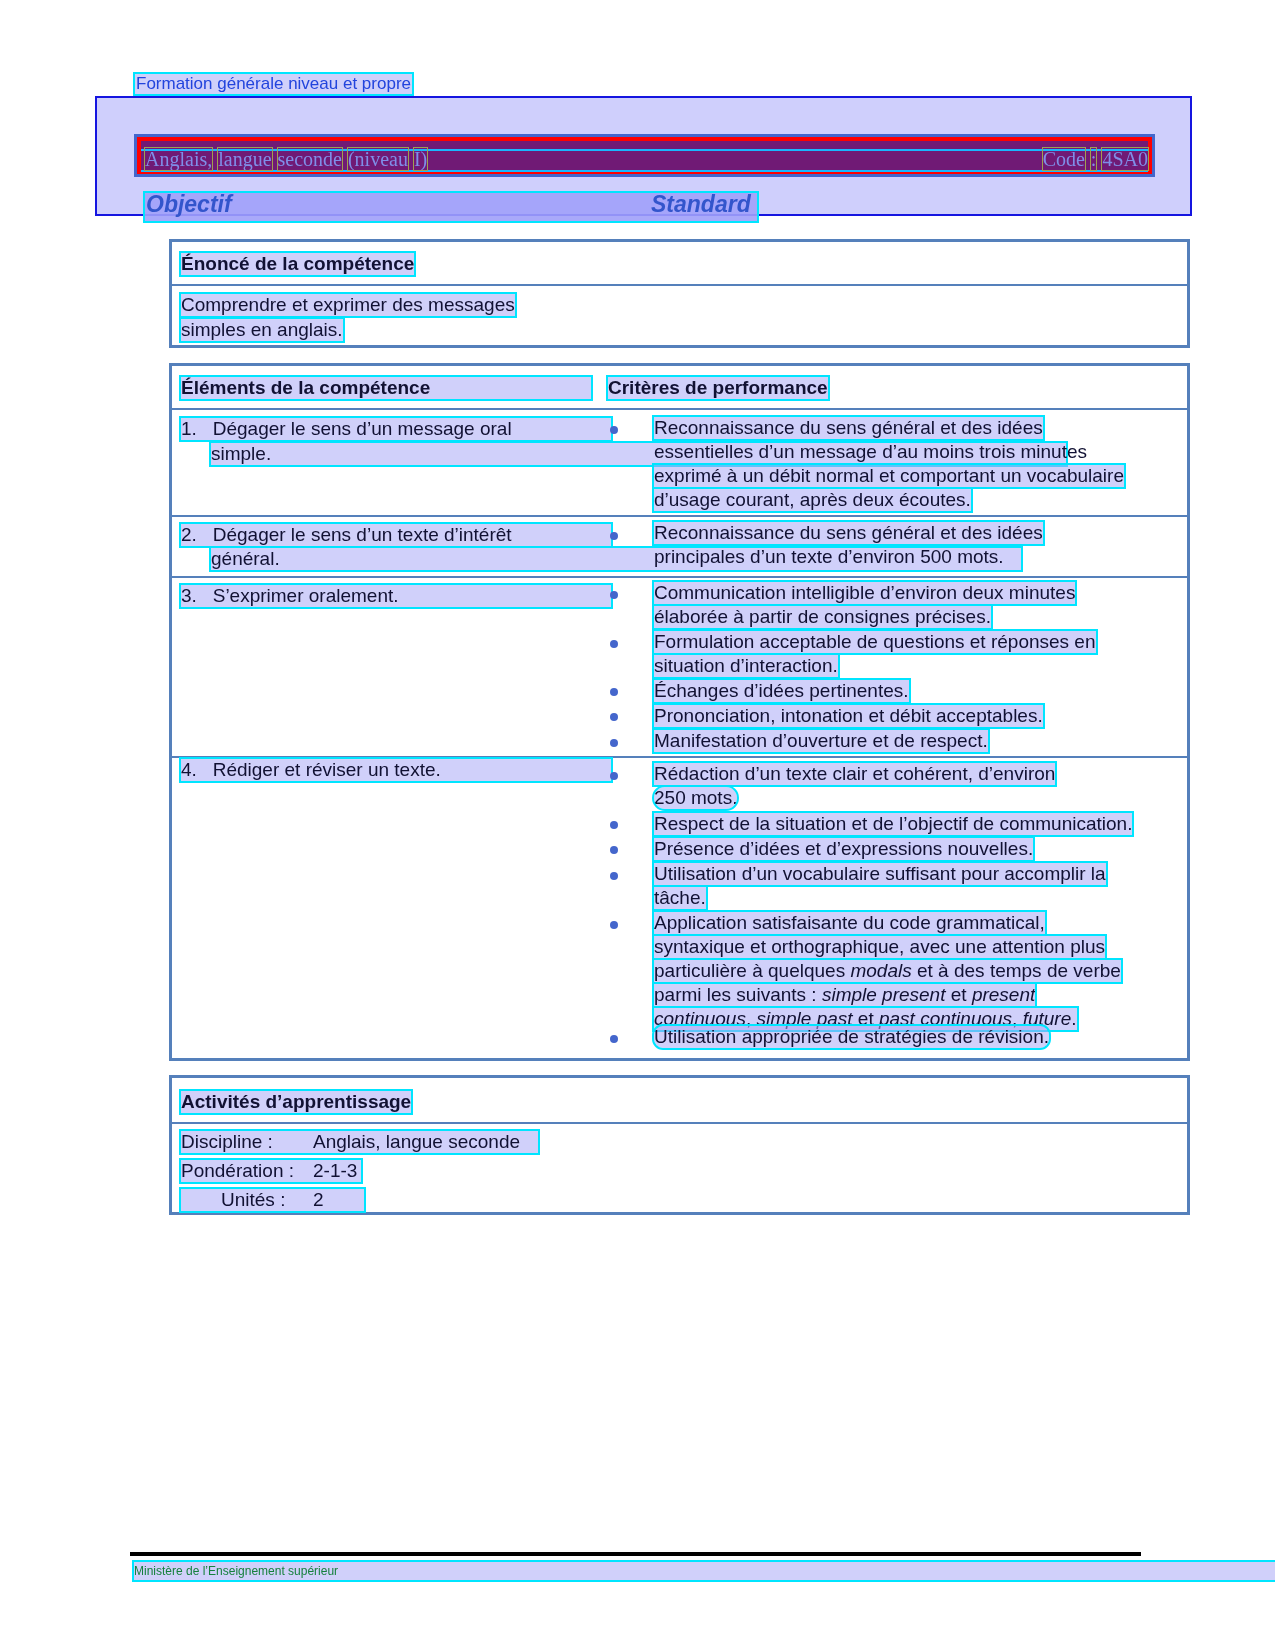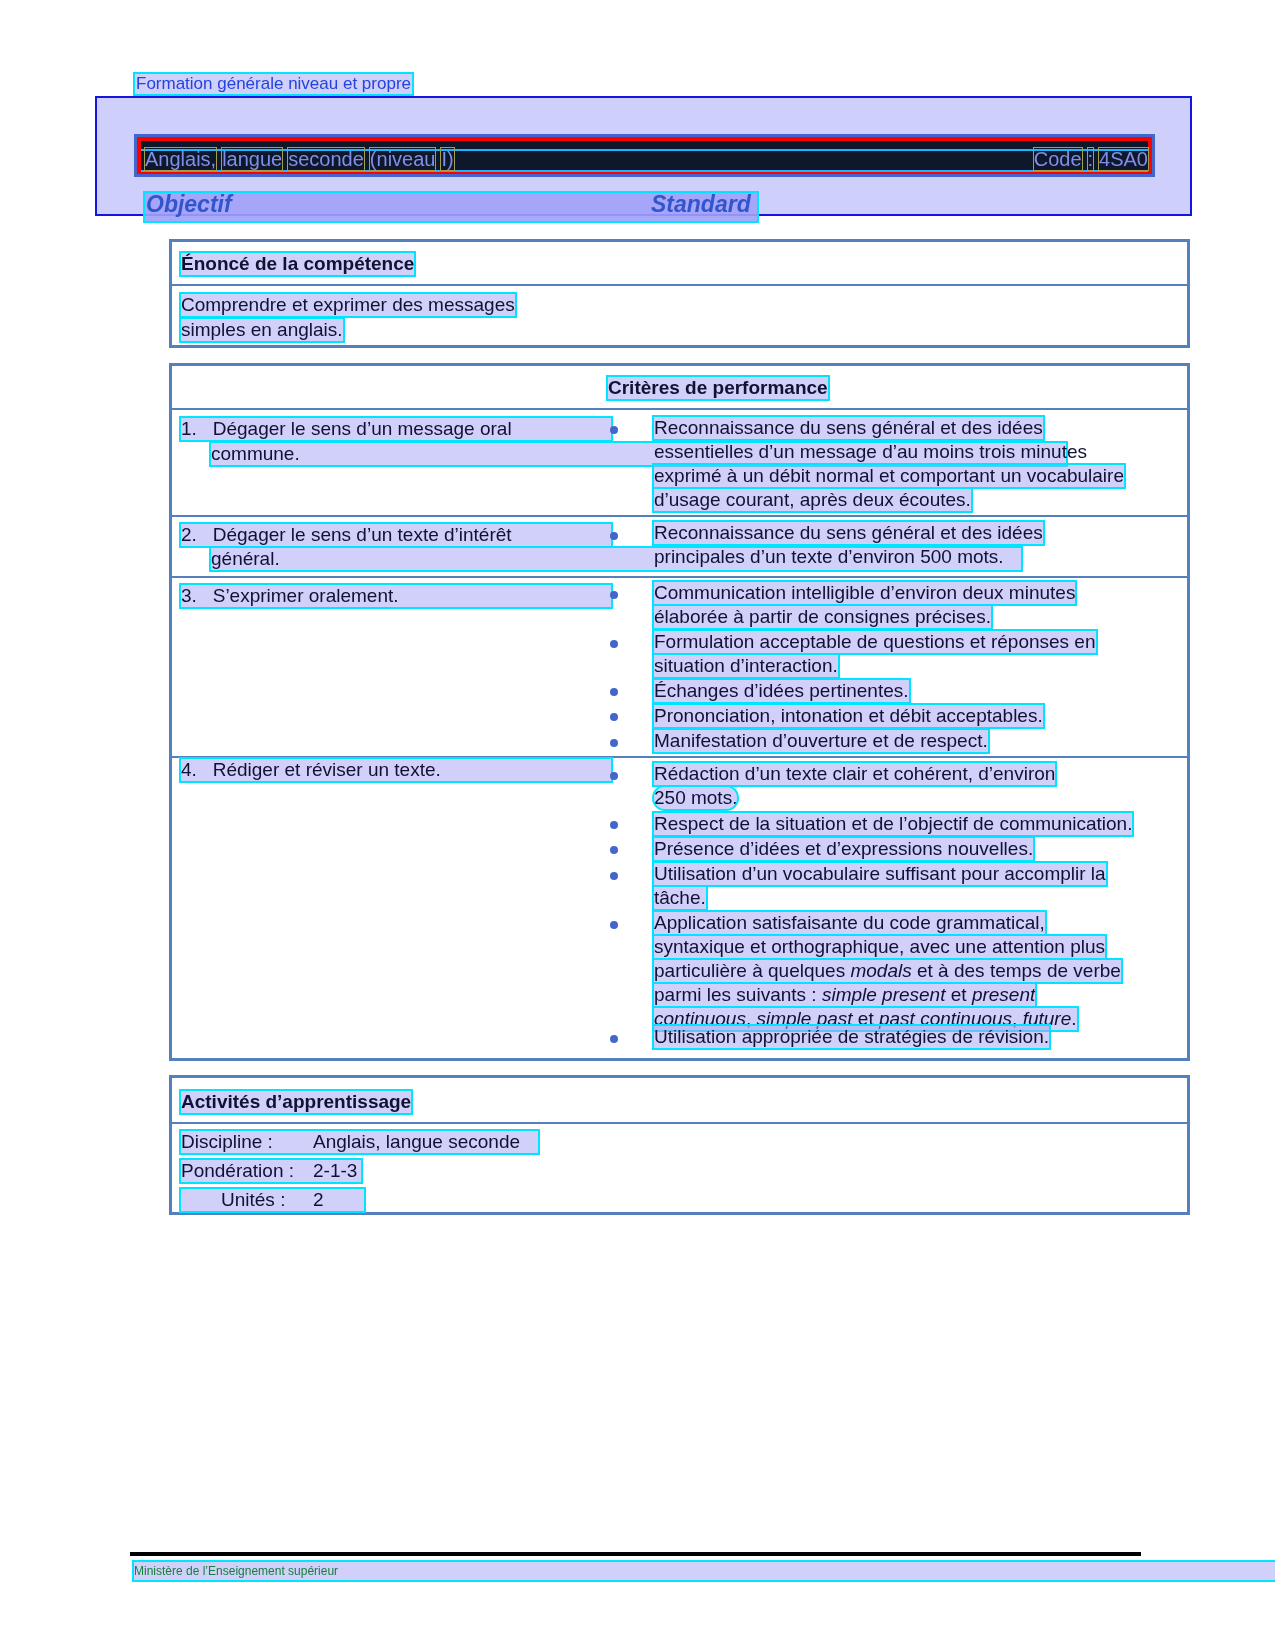--- a/index.html
+++ b/index.html
@@ -13,21 +13,21 @@
   .overlay-box {
     left:95px; top:96px; width:1097px; height:120px;
     background:#cfcffc; border:2px solid #1515e0; box-sizing:border-box;
   }
   .title-bar {
     left:134px; top:134px; width:1021px; height:43px;
     background:#4466cc; box-sizing:border-box; padding:3px;
   }
   .title-inner {
     width:100%; height:100%; box-sizing:border-box; border:4px solid #ff0000;
-    background:#0f172a; position:relative;
+    background:#701a75; position:relative;font-family:Liberation Serif, serif;
   }
   .title-inner .line {
     position:absolute; left:0; right:0; top:8px; height:19px;
     border-top:2px solid #19b7ff; border-bottom:2px solid #19b7ff;
   }
   .title-text {
     position:absolute; top:7px; font-size:20px; color:#7f8ee8; line-height:22px;
     white-space:nowrap;
   }
   .title-text span { outline:1.5px solid #a0a050; margin-right:6px; }
@@ -72,26 +72,27 @@
 
 <div class="box" style="top:239px; height:109px;">
   <div class="t b hl" style="left:9px; top:11px;">Énoncé de la compétence</div>
   <div class="divider" style="top:42px;"></div>
   <div class="t hl" style="left:9px; top:52px;">Comprendre et exprimer des messages</div>
   <div class="t hl" style="left:9px; top:77px;">simples en anglais.</div>
 </div>
 
 <div class="box" style="top:363px; height:698px;">
 
+  <div class="t b hl" style="left:9px; top:11px; width:410px;">Éléments de la compétence</div>
   <div class="t b hl" style="left:436px; top:11px;">Critères de performance</div>
   <div class="divider" style="top:42px;"></div>
 
   <div>
     <div class="t hl" style="left:9px; top:52px; width:430px;"><span>1.</span>&nbsp;&nbsp;&nbsp;<span>Dégager le sens d’un message oral</span></div>
-    <div class="t hl" style="left:39px; top:77px; width:855px;">commune.</div>
+    <div class="t hl" style="left:39px; top:77px; width:855px;">simple.</div>
     <div class="bullet" style="left:438px; top:60px;"></div>
     <div class="t hl" style="left:482px; top:51px;">Reconnaissance du sens général et des idées</div>
     <div class="t" style="left:482px; top:75px;">essentielles d’un message d’au moins trois minutes</div>
     <div class="t hl" style="left:482px; top:99px;">exprimé à un débit normal et comportant un vocabulaire</div>
     <div class="t hl" style="left:482px; top:123px;">d’usage courant, après deux écoutes.</div>
   </div>
   <div class="divider" style="top:149px;"></div>
 
   <div>
     <div class="t hl" style="left:9px; top:158px; width:430px;"><span>2.</span>&nbsp;&nbsp;&nbsp;<span>Dégager le sens d’un texte d’intérêt</span></div>
@@ -131,21 +132,21 @@
     <div class="bullet" style="left:438px; top:506px;"></div>
     <div class="t hl" style="left:482px; top:497px;">Utilisation d’un vocabulaire suffisant pour accomplir la</div>
     <div class="t hl" style="left:482px; top:521px;">tâche.</div>
     <div class="bullet" style="left:438px; top:555px;"></div>
     <div class="t hl" style="left:482px; top:546px;">Application satisfaisante du code grammatical,</div>
     <div class="t hl" style="left:482px; top:570px;">syntaxique et orthographique, avec une attention plus</div>
     <div class="t hl" style="left:482px; top:594px;">particulière à quelques <em>modals</em> et à des temps de verbe</div>
     <div class="t hl" style="left:482px; top:618px;">parmi les suivants : <em>simple present</em> et <em>present</em></div>
     <div class="t hl" style="left:482px; top:642px;"><em>continuous</em>, <em>simple past</em> et <em>past continuous</em>, <em>future</em>.</div>
     <div class="bullet" style="left:438px; top:669px;"></div>
-    <div class="t hl" style="left:482px; top:660px;">Utilisation appropriée de stratégies de révision.</div>
+    <div class="t hl" style="left:482px; top:660px;border-radius:9px;">Utilisation appropriée de stratégies de révision.</div>
   </div>
 </div>
 
 <div class="box" style="top:1075px; height:140px;">
   <div class="t b hl" style="left:9px; top:13px;">Activités d’apprentissage</div>
   <div class="divider" style="top:44px;"></div>
   <div class="t hl" style="left:9px; top:53px; width:357px;">
     <span>Discipline :</span>
     <span style="position:absolute; left:132px;">Anglais, langue seconde</span>
   </div>

